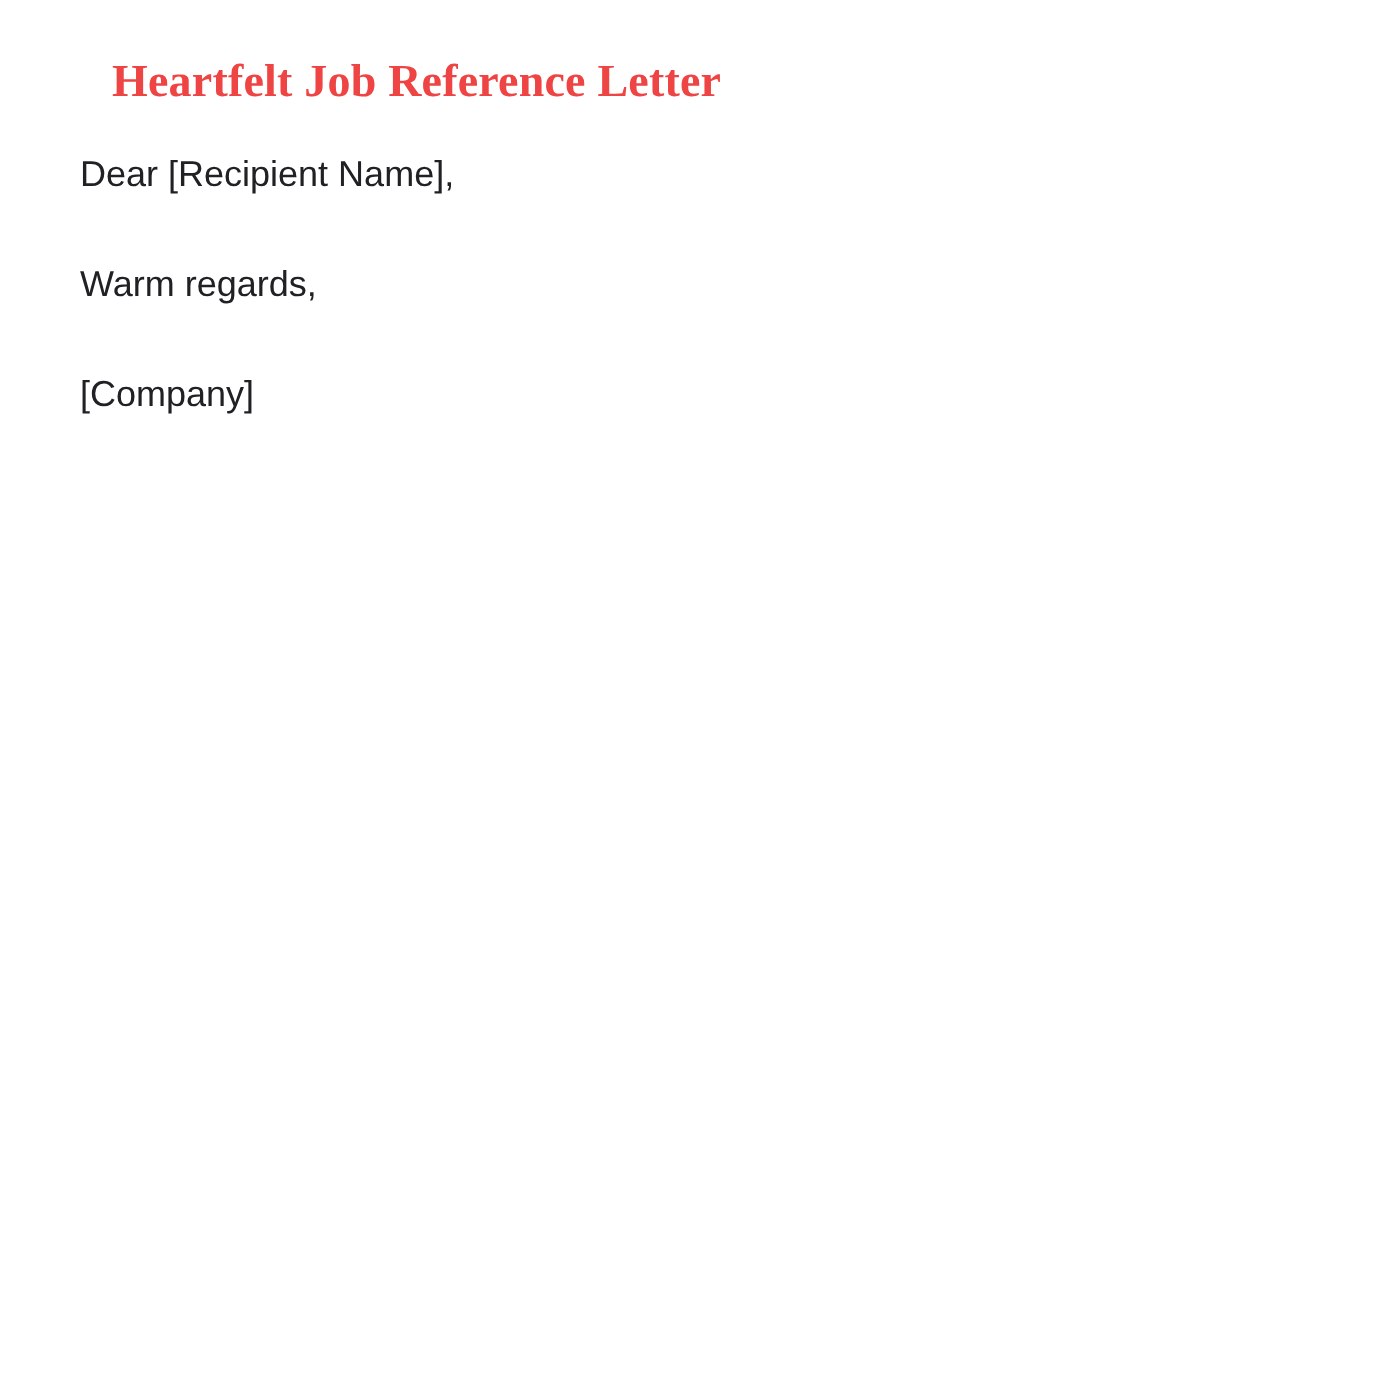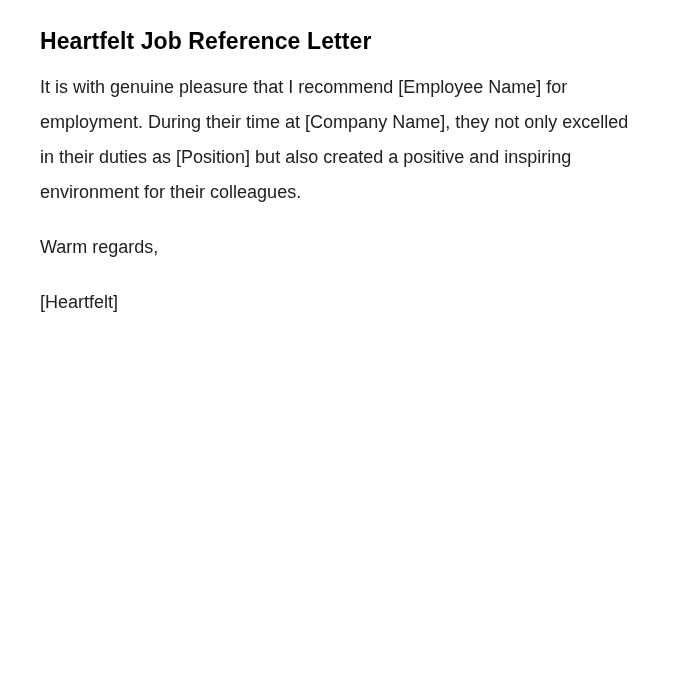--- a/index.html
+++ b/index.html
@@ -14,44 +14,45 @@
     font-family: "Liberation Sans", sans-serif;
   }
   .page {
     box-sizing: border-box;
     width: 700px;
     height: 691px;
     padding: 26px 40px 0 40px;
     background: #ffffff;
   }
   .letter-title {
-    margin: 0 0 14px 0;
+    margin: 0 0 14px 16px;
     font-size: 23px;
     line-height: 30px;
     font-weight: 700;
-    color: #000000;
+    color: #ef4444;
     letter-spacing: 0.1px;
+    font-family: Liberation Serif, serif;
   }
   .letter-par {
     margin: 0 0 20px 0;
     font-size: 18px;
     line-height: 35px;
     font-weight: 400;
     color: #202124;
     max-width: 605px;
   }
 </style>
 </head>
 <body>
 
 <div class="page">
   <h1 class="letter-title">Heartfelt Job Reference Letter</h1>
 
 
+  <p class="letter-par">Dear [Recipient Name],</p>
 
-  <p class="letter-par">It is with genuine pleasure that I recommend [Employee Name] for employment. During their time at [Company Name], they not only excelled in their duties as [Position] but also created a positive and inspiring environment for their colleagues.</p>
 
 
   <p class="letter-par">Warm regards,</p>
 
 
-  <p class="letter-par">[Heartfelt]</p>
+  <p class="letter-par">[Company]</p>
 </div>
 
 </body></html>

